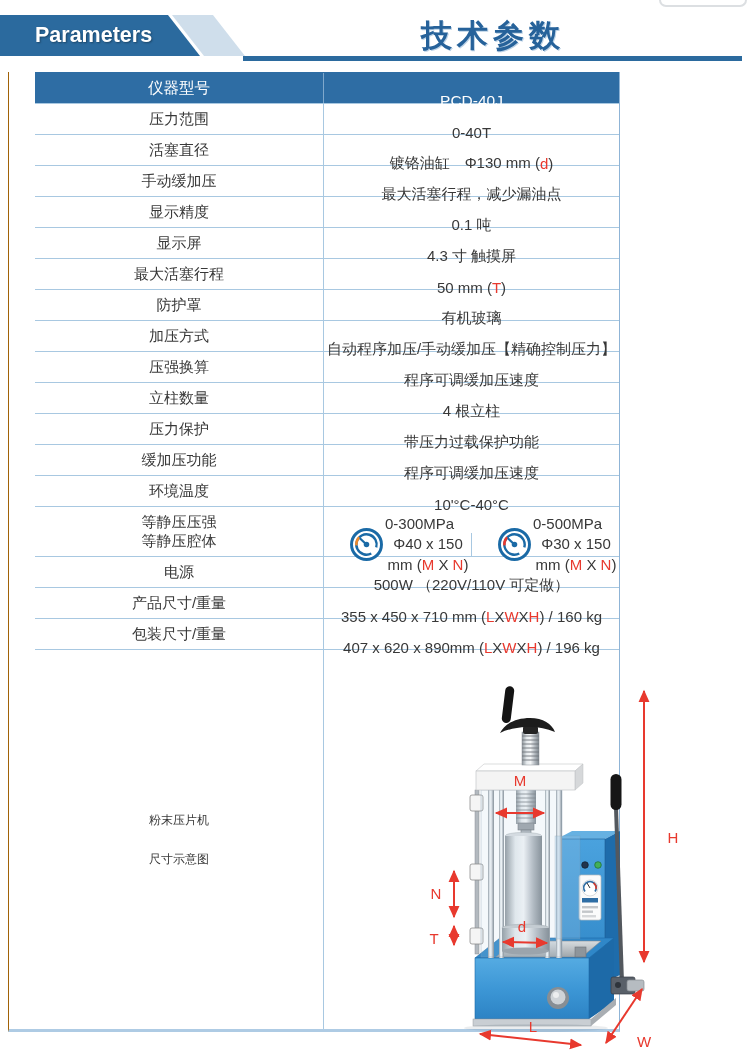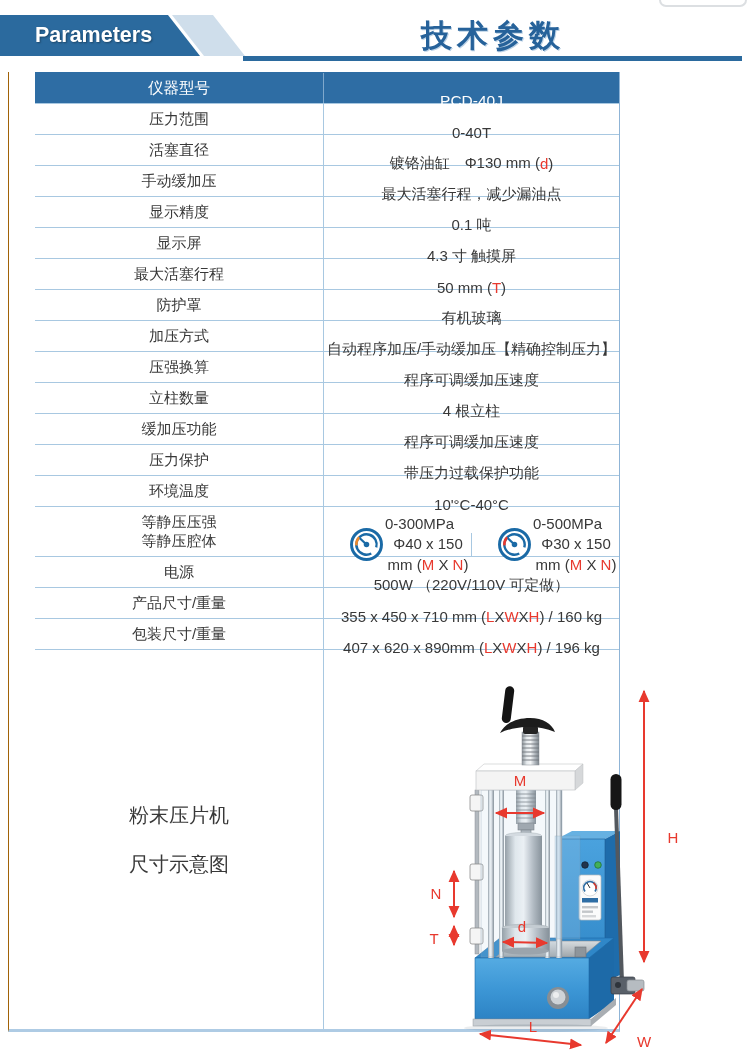--- a/index.html
+++ b/index.html
@@ -28,21 +28,21 @@
         align-items:center;justify-content:center;border-right:1px solid #a8c8e1;
         font-size:15px;line-height:1.25;text-align:center;}
   .cell-v{flex:1;display:flex;align-items:center;justify-content:center;font-size:15px;text-align:center;margin-top:26px;}
   .t-row.gauge{height:50px;}
   .t-row.gauge .cell-v{padding:0;align-items:stretch;}
   .gauge-half{flex:1;display:flex;align-items:center;gap:0;padding-left:24px;box-sizing:border-box;}
   .gauge-half.second{border-left:1px solid #a8c8e1;}
   .gauge-svg{width:37px;height:37px;flex:0 0 37px;}
   .gauge-text{display:flex;flex-direction:column;align-items:flex-start;line-height:1.35;font-size:15px;}
   .t-row.diagram{height:380px;}
-  .t-row.diagram .cell-l{gap:24px;font-size:20px;}
+  .t-row.diagram .cell-l{gap:24px;font-size:12px;}
   .t-row.diagram .cell-v{padding:0;align-items:flex-start;justify-content:flex-start;}
   .machine{display:block;width:444px;height:378px;}
   .red-accent{color:#e8392e;}
 </style>
 </head>
 <body>
 
 <div class="page">
 
   <div class="corner-frag"></div>
@@ -120,29 +120,29 @@
           <span>程序可调缓加压速度</span>
         </div>
     </div>
     <div class="t-row">
       <div class="cell-l">立柱数量</div>
       <div class="cell-v">
           <span>4 根立柱</span>
         </div>
     </div>
     <div class="t-row">
+      <div class="cell-l">压力保护</div>
+      <div class="cell-v">
+          <span>带压力过载保护功能</span>
+        </div>
+    </div>
+    <div class="t-row">
       <div class="cell-l">缓加压功能</div>
       <div class="cell-v">
           <span>程序可调缓加压速度</span>
-        </div>
-    </div>
-    <div class="t-row">
-      <div class="cell-l">压力保护</div>
-      <div class="cell-v">
-          <span>带压力过载保护功能</span>
         </div>
     </div>
     <div class="t-row">
       <div class="cell-l">环境温度</div>
       <div class="cell-v">
           <span>10'°C-40°C</span>
         </div>
     </div>
 
     <div class="t-row gauge">

